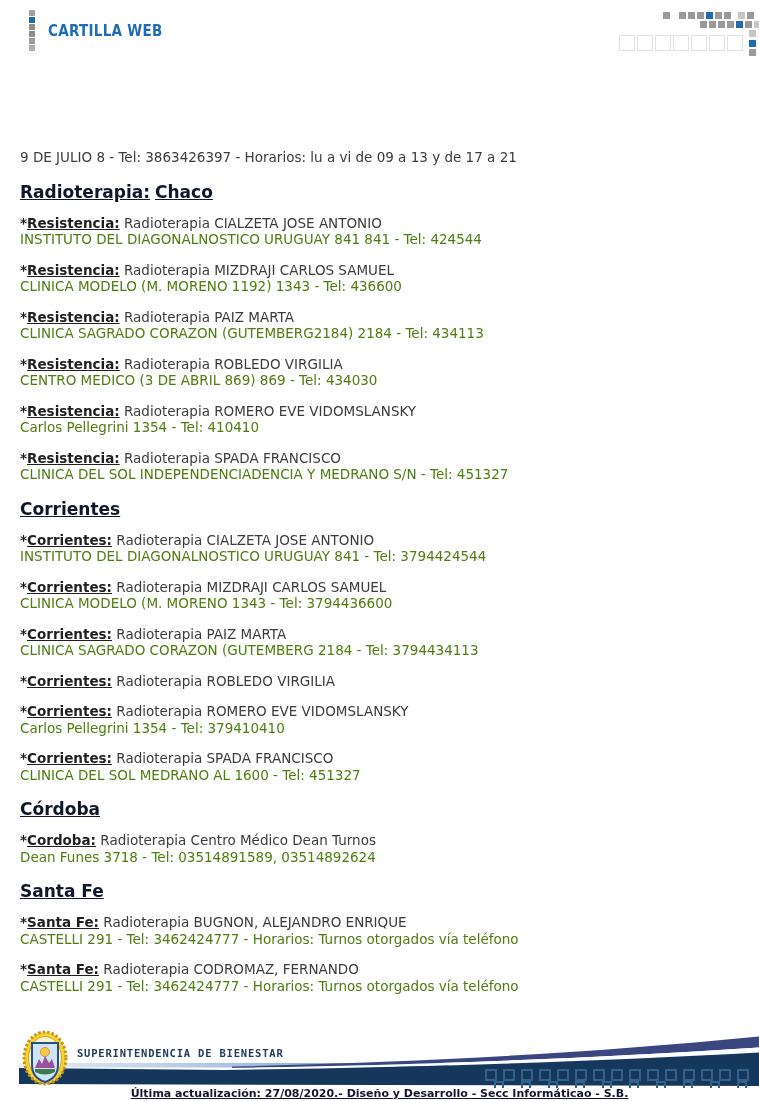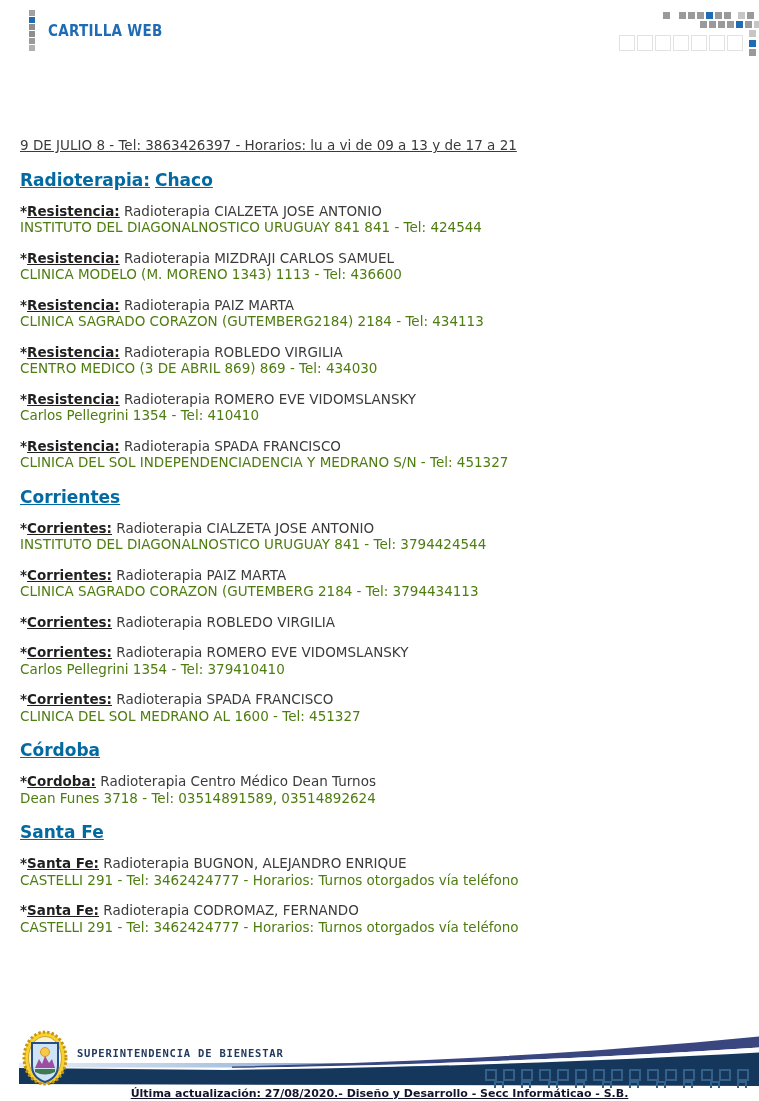--- a/index.html
+++ b/index.html
@@ -13,23 +13,23 @@
   .logo-title{position:absolute;left:48px;top:22px;font-size:15px;font-weight:bold;
               color:#1f6cb5;letter-spacing:.3px;font-stretch:condensed;}
   .mosaic{position:absolute;right:0;top:8px;width:148px;height:58px;}
   .sq{position:absolute;width:7px;height:7px;background:#9a9a9a;}
   .sq.b{background:#1f6cb5;}
   .sq.l{background:#c6c6c6;}
   .osq{position:absolute;width:14px;height:14px;border:1px solid #e2e2e2;background:#ffffff;}
 
   
   .content{position:absolute;top:137px;left:20px;right:18px;font-size:13.5px;line-height:16.5px;}
-  .intro{margin:0 0 16px 0;text-decoration:underline;}
+  .intro{margin:12px 0 16px 0;}
   .section-heading{font-size:17px;line-height:20px;font-weight:bold;margin:16px 0 13px 0;}
-  .hlink{color:#0369a1;text-decoration:underline;margin-right:5px;cursor:pointer;}
+  .hlink{color:#0f172a;text-decoration:underline;margin-right:5px;cursor:pointer;}
   .entry{margin:4px 0 14px 0;}
   .entry .star{font-weight:bold;color:#1f1f1f;}
   .entry .city{font-weight:bold;color:#1f1f1f;text-decoration:underline;}
   .entry .detail{color:#4d7c0f;}
 
   
   .footer{position:absolute;left:0;top:1030px;width:759px;height:71px;}
   .swoosh{position:absolute;left:0;top:0;z-index:1;}
   .crest{position:absolute;left:22px;top:0;z-index:3;}
   .org{position:absolute;left:77px;top:17px;z-index:2;
@@ -89,37 +89,38 @@
   </div>
 
   <div class="content">
     <p class="intro">9 DE JULIO 8 - Tel: 3863426397 - Horarios: lu a vi de 09 a 13 y de 17 a 21</p>
     <div id="sections">
   <section>
     <h2 class="section-heading"><a class="hlink">Radioterapia:</a><a class="hlink">Chaco</a></h2>
     <div class="entries">
   <p class="entry"><span class="star">*</span><span class="city">Resistencia:</span> <span class="name">Radioterapia CIALZETA JOSE ANTONIO</span><br><span class="detail">INSTITUTO DEL DIAGONALNOSTICO URUGUAY 841 841 - Tel: 424544</span></p>
 
-  <p class="entry"><span class="star">*</span><span class="city">Resistencia:</span> <span class="name">Radioterapia MIZDRAJI CARLOS SAMUEL</span><br><span class="detail">CLINICA MODELO (M. MORENO 1343) 1113 - Tel: 436600</span></p>
+  <p class="entry"><span class="star">*</span><span class="city">Resistencia:</span> <span class="name">Radioterapia MIZDRAJI CARLOS SAMUEL</span><br><span class="detail">CLINICA MODELO (M. MORENO 1192) 1343 - Tel: 436600</span></p>
 
   <p class="entry"><span class="star">*</span><span class="city">Resistencia:</span> <span class="name">Radioterapia PAIZ MARTA</span><br><span class="detail">CLINICA SAGRADO CORAZON (GUTEMBERG2184) 2184 - Tel: 434113</span></p>
 
   <p class="entry"><span class="star">*</span><span class="city">Resistencia:</span> <span class="name">Radioterapia ROBLEDO VIRGILIA</span><br><span class="detail">CENTRO MEDICO (3 DE ABRIL 869) 869 - Tel: 434030</span></p>
 
   <p class="entry"><span class="star">*</span><span class="city">Resistencia:</span> <span class="name">Radioterapia ROMERO EVE VIDOMSLANSKY</span><br><span class="detail">Carlos Pellegrini 1354 - Tel: 410410</span></p>
 
   <p class="entry"><span class="star">*</span><span class="city">Resistencia:</span> <span class="name">Radioterapia SPADA FRANCISCO</span><br><span class="detail">CLINICA DEL SOL INDEPENDENCIADENCIA Y MEDRANO S/N - Tel: 451327</span></p>
 </div>
   </section>
 
   <section>
     <h2 class="section-heading"><a class="hlink">Corrientes</a></h2>
     <div class="entries">
   <p class="entry"><span class="star">*</span><span class="city">Corrientes:</span> <span class="name">Radioterapia CIALZETA JOSE ANTONIO</span><br><span class="detail">INSTITUTO DEL DIAGONALNOSTICO URUGUAY 841 - Tel: 3794424544</span></p>
 
+  <p class="entry"><span class="star">*</span><span class="city">Corrientes:</span> <span class="name">Radioterapia MIZDRAJI CARLOS SAMUEL</span><br><span class="detail">CLINICA MODELO (M. MORENO 1343 - Tel: 3794436600</span></p>
 
   <p class="entry"><span class="star">*</span><span class="city">Corrientes:</span> <span class="name">Radioterapia PAIZ MARTA</span><br><span class="detail">CLINICA SAGRADO CORAZON (GUTEMBERG 2184 - Tel: 3794434113</span></p>
 
   <p class="entry"><span class="star">*</span><span class="city">Corrientes:</span> <span class="name">Radioterapia ROBLEDO VIRGILIA</span><br></p>
 
   <p class="entry"><span class="star">*</span><span class="city">Corrientes:</span> <span class="name">Radioterapia ROMERO EVE VIDOMSLANSKY</span><br><span class="detail">Carlos Pellegrini 1354 - Tel: 379410410</span></p>
 
   <p class="entry"><span class="star">*</span><span class="city">Corrientes:</span> <span class="name">Radioterapia SPADA FRANCISCO</span><br><span class="detail">CLINICA DEL SOL MEDRANO AL 1600 - Tel: 451327</span></p>
 </div>
   </section>

